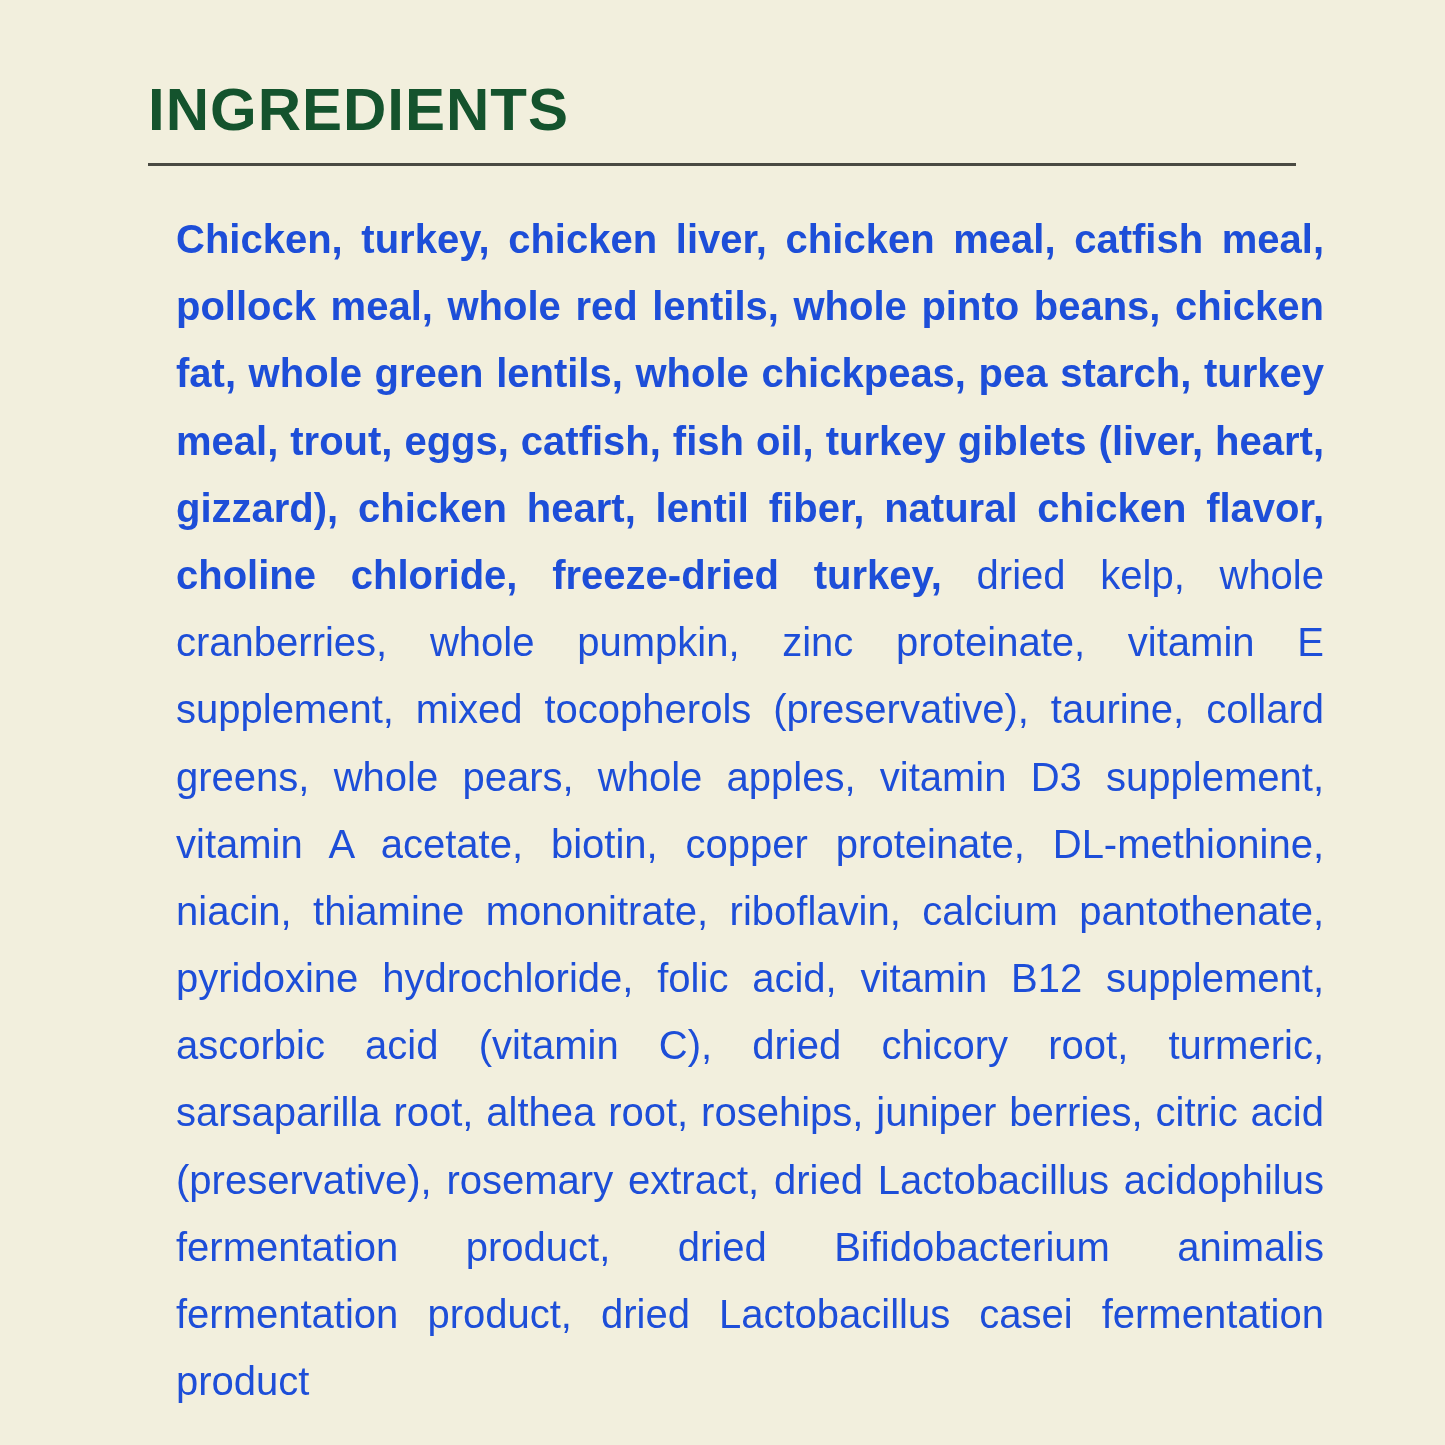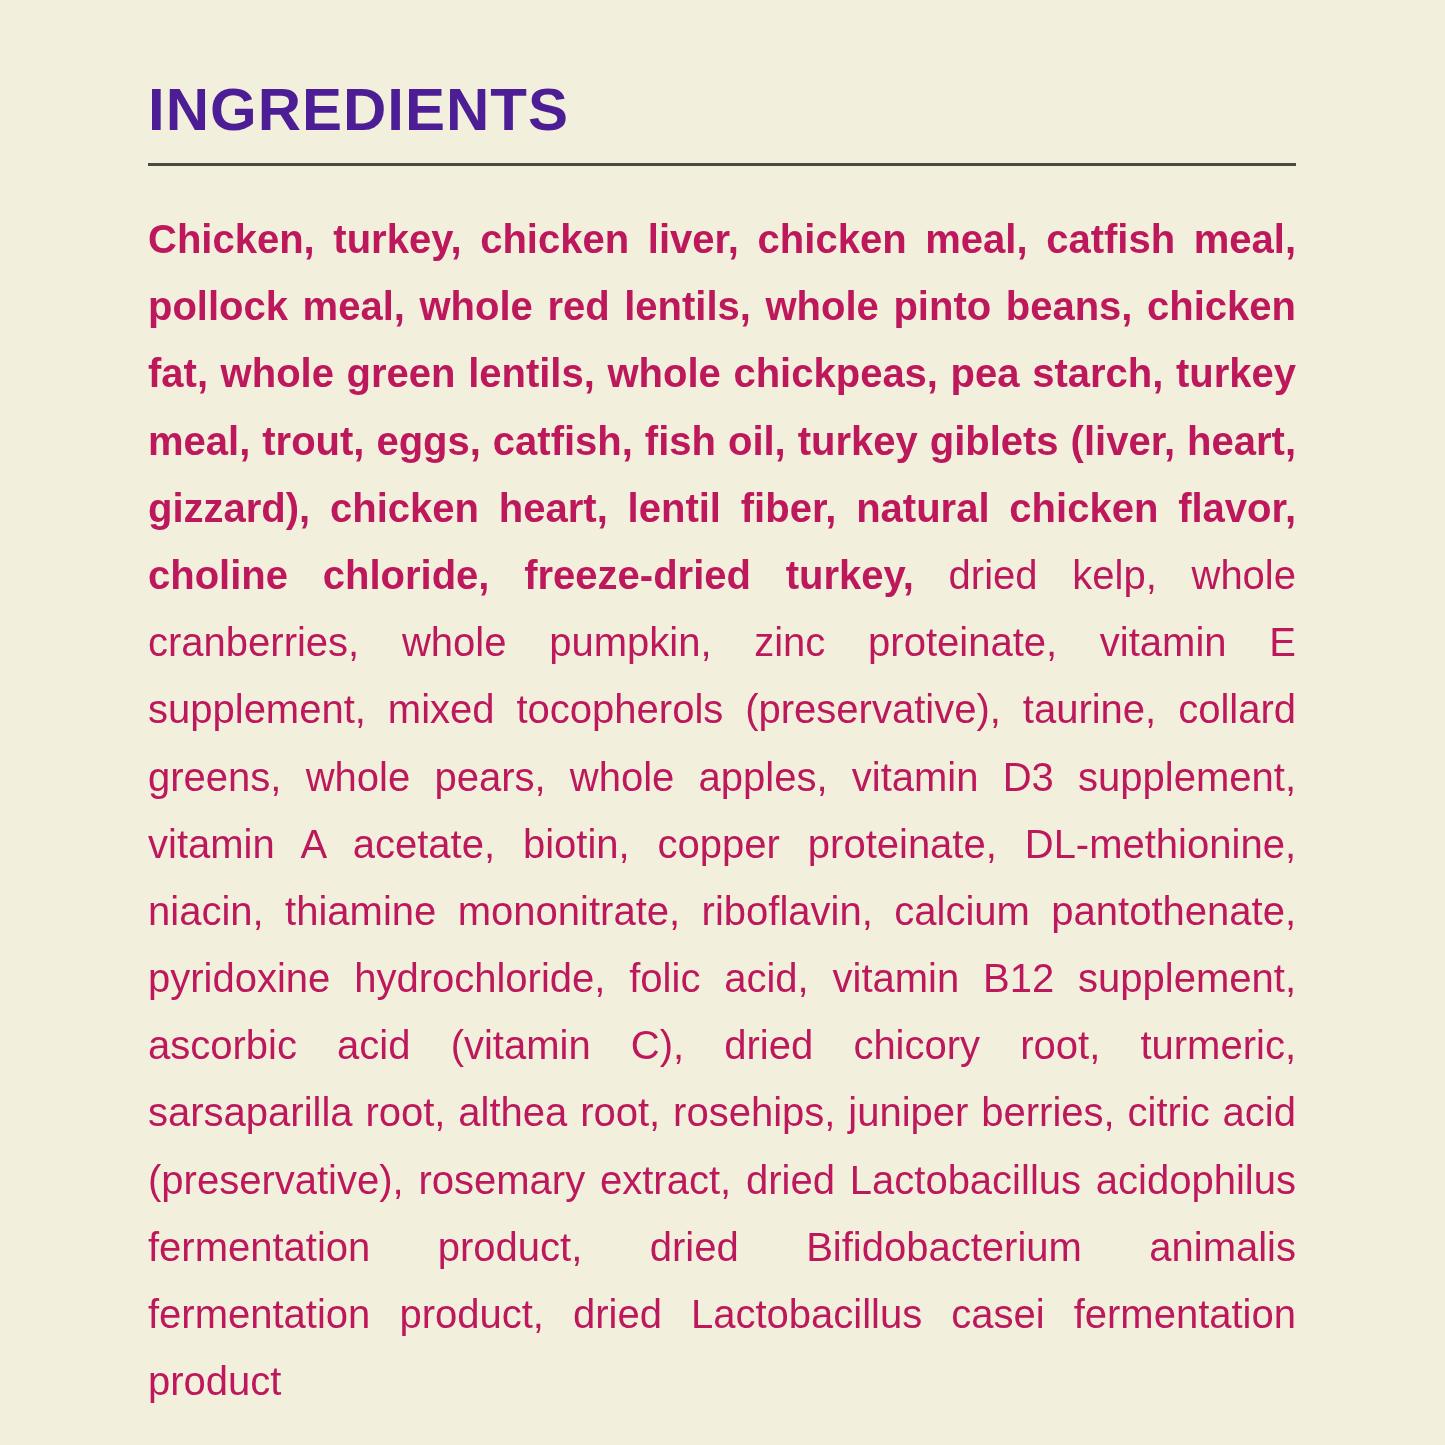--- a/index.html
+++ b/index.html
@@ -17,38 +17,39 @@
     position: absolute;
     left: 148px;
     top: 78px;
     width: 1148px;
   }
   .heading {
     font-family: "Liberation Sans", sans-serif;
     font-weight: bold;
     font-size: 60px;
     letter-spacing: 1px;
-    color: #4c1d95;
+    color: #14532d;
     line-height: 1.05;
     margin: 0 0 22px 0;
   }
   .rule {
     width: 1148px;
     height: 3px;
     background: #4a4a42;
     margin-bottom: 26px;
   }
   .ingredients {
     font-family: "Liberation Sans", sans-serif;
     font-size: 40px;
     line-height: 1.68;
-    color: #be185d;
+    color: #1d4ed8;
     text-align: justify;
     text-justify: inter-word;
     width: 1148px;
+    margin-left: 28px;
   }
   .ingredients .bold {
     font-weight: bold;
   }
   .ingredients .normal {
     font-weight: normal;
   }
 </style>
 </head>
 <body>

